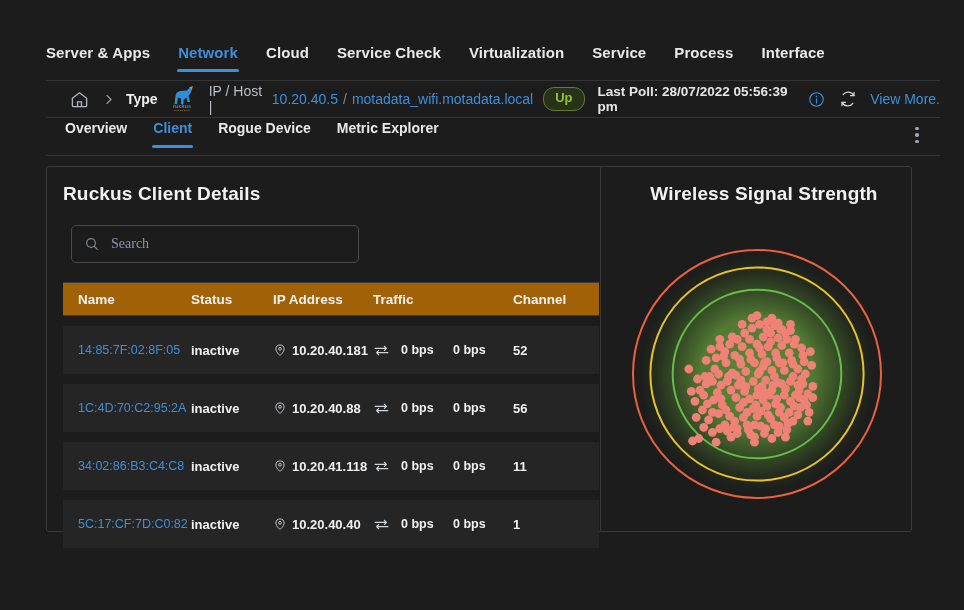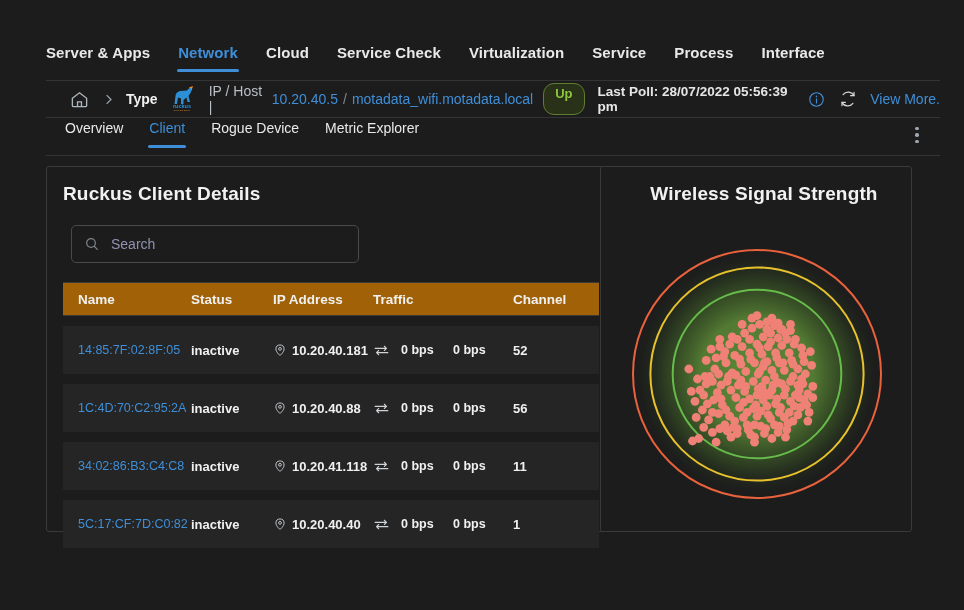--- a/index.html
+++ b/index.html
@@ -37,38 +37,38 @@
     border-bottom: 1px solid #343434;
   }
   .home-icon { width: 19px; height: 19px; color: #aeb6bd; display: block; }
   .crumb-chevron { margin: 0 10px 0 12px; color: #9aa2a9; display: flex; }
   .crumb-type { font-size: 14px; font-weight: bold; color: #f0f0f0; }
   .ruckus-logo { width: 30px; height: 26px; margin: 0 6px 0 9px; display: block; }
   .crumb-iphost { font-size: 14px; color: #b9bfc5; margin-left: 6px; }
   .crumb-link { font-size: 14px; color: #3f8fd8; cursor: pointer; }
   .crumb-sep { font-size: 14px; color: #7f878e; margin: 0 5px; }
   .status-pill {
-    margin-left: 10px; padding: 2px 11px 11px; border-radius: 11px;
+    margin-left: 10px; padding: 2px 11px 3px; border-radius: 11px;
     border: 1.4px solid #5f7d2e; color: #8cc63f; font-size: 13px; font-weight: bold;
     background: #2a3119; line-height: 1.25;
   }
   .lastpoll { margin-left: 13px; font-size: 13.5px; color: #e6e6e6; font-weight: bold; }
   .lastpoll .lp-label { font-weight: bold; }
   .info-icon { margin-left: 10px; color: #3f8fd8; display: flex; cursor: pointer; }
   .refresh-icon { margin-left: 14px; color: #d6d6d6; display: flex; cursor: pointer; }
   .viewmore { margin-left: 13px; font-size: 14px; color: #3f8fd8; cursor: pointer; white-space: nowrap; }
 
   
   .subtabs {
     position: absolute; left: 46px; right: 24px; top: 118px; height: 38px;
     display: flex; align-items: flex-start; padding-left: 6px;
     border-bottom: 1px solid #343434;
   }
   .subtab {
-    font-size: 14px; color: #e9e9ea; font-weight: 400;
+    font-size: 14px; color: #e9e9ea; font-weight: 700;
     padding: 2px 13px 12px; cursor: pointer; white-space: nowrap; position: relative;
   }
   .subtab.active { color: #3f8fd8; }
   .subtab.active::after {
     content: ""; position: absolute; left: 12px; right: 12px; bottom: 0;
     height: 3px; background: #3f8fd8; border-radius: 2px;
   }
   .kebab {
     position: absolute; right: 12px; top: 6px; width: 22px; height: 22px;
     display: flex; flex-direction: column; align-items: center; justify-content: center;
@@ -89,21 +89,21 @@
   }
 
   
   .search-wrap {
     margin: 20px 0 0 24px; width: 288px; height: 38px;
     border: 1px solid #4a4a4a; border-radius: 5px; background: #1c1c1c;
     display: flex; align-items: center; padding: 0 12px; gap: 11px;
   }
   .search-input {
     flex: 1; background: transparent; border: none; outline: none;
-    color: #9fa6c4; font-size: 14px; font-family: Liberation Sans, sans-serif;
+    color: #9fa6c4; font-size: 14px; font-family: Liberation Serif, serif;
   }
   .search-input::placeholder { color: #8e93b3; }
   .mag { color: #7e858c; display: flex; }
 
   
   .tbl { margin: 19px 0 0 16px; width: 536px; }
   .tbl-head {
     display: flex; align-items: center; height: 34px;
     background: #a16207; border-top: 1px solid #3a3a3a; border-bottom: 1px solid #3a3a3a;
   }

